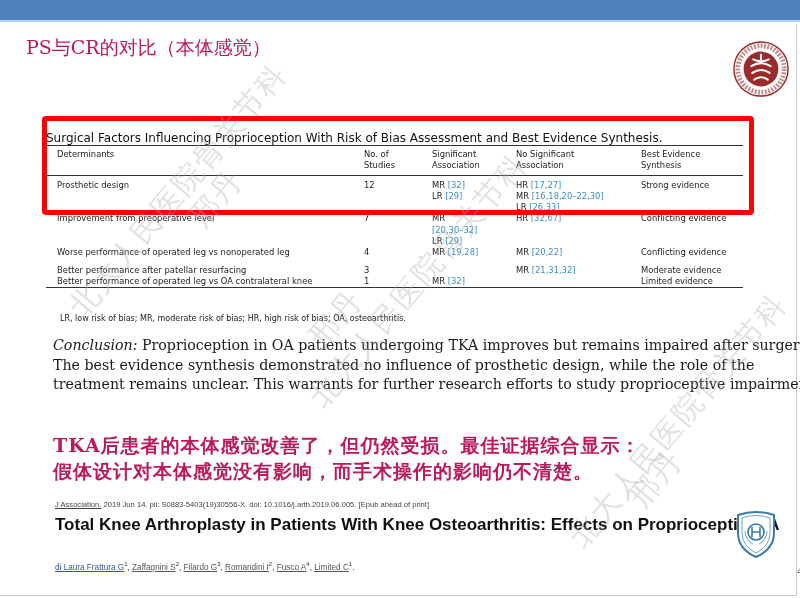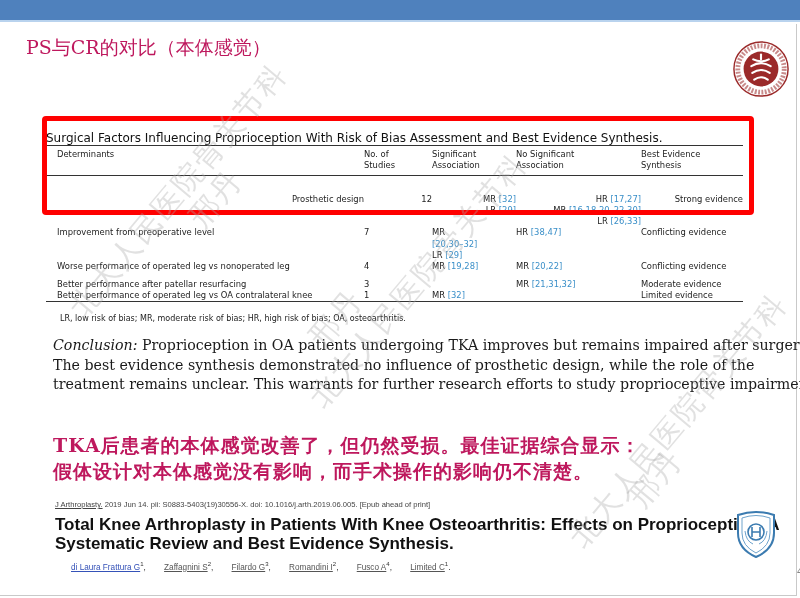--- a/index.html
+++ b/index.html
@@ -19,39 +19,39 @@
   table.evidence th, table.evidence td { text-align: left; vertical-align: top; font-weight: normal; line-height: 11.3px; padding: 0; }
   table.evidence thead tr { border-top: 1.2px solid #333; border-bottom: 1.2px solid #333; }
   table.evidence thead th { padding: 3px 0 3px 0; }
   table.evidence tbody tr.last { border-bottom: 1.2px solid #333; }
   .c1 { width: 318px; padding-left: 11px !important; }
   .c2 { width: 68px; }
   .c3 { width: 84px; }
   .c4 { width: 125px; }
   .c5 { width: 102px; }
   .ref { color: #3a8fc8; }
-  tr.spacer-top td { padding-top: 18px; text-align: right; }
+  tr.spacer-top td { padding-top: 4px; }
   tr.gap td { padding-top: 6px; }
 
   .table-footnote { position: absolute; left: 60px; top: 314px; font-family: "DejaVu Sans", "Liberation Sans", sans-serif; font-size: 8px; color: #222; white-space: nowrap; }
 
   .red-box { position: absolute; left: 42px; top: 116px; width: 712px; height: 99px; border: 5px solid #ff0000; border-radius: 4px; pointer-events: none; }
 
   .conclusion { position: absolute; left: 53px; top: 336px; width: 694px; font-family: "DejaVu Serif", "Liberation Serif", serif; font-size: 14.2px; line-height: 19.6px; color: #1a1a1a; text-align: justify; }
   .conclusion .label { font-style: italic; }
   .conclusion .line { display: block; text-align: justify; text-align-last: justify; white-space: nowrap; }
   .conclusion .line.last { text-align-last: left; }
 
   .cn-summary { position: absolute; left: 53px; top: 432px; font-family: "DejaVu Serif", "Liberation Serif", serif; font-size: 19px; line-height: 26px; color: #be185d; font-weight: bold; letter-spacing: 1px; white-space: nowrap; }
 
   .citation { position: absolute; left: 55px; top: 500px; font-family: "Liberation Sans", "DejaVu Sans", sans-serif; font-size: 7.6px; color: #444; white-space: nowrap; }
   .citation .journal { text-decoration: underline; }
   .paper-title { position: absolute; left: 55px; top: 515px; font-family: "Liberation Sans", "DejaVu Sans", sans-serif; font-size: 17px; line-height: 19px; font-weight: bold; color: #111; white-space: nowrap; }
   .authors { position: absolute; left: 55px; top: 561px; font-family: "Liberation Sans", "DejaVu Sans", sans-serif; font-size: 8.2px; color: #333; white-space: nowrap; }
-  .authors a { color: #555; text-decoration: underline; margin-left: 16px; }
+  .authors a { color: #555; text-decoration: underline; }
   .authors a.first { color: #3552b8; }
   .authors sup { font-size: 6px; color: #333; }
 
   .hospital-logo { position: absolute; left: 735px; top: 509px; width: 42px; height: 50px; }
   .page-number { position: absolute; left: 765px; top: 565px; font-family: "Liberation Sans", "DejaVu Sans", sans-serif; font-size: 11px; color: #888; margin-left: 32px; }
 
   .watermark { position: absolute; font-family: "DejaVu Sans", sans-serif; color: rgba(170,170,170,0.35); font-size: 30px; white-space: nowrap; transform-origin: left top; pointer-events: none; letter-spacing: 2px; }
 </style>
 </head>
 <body>
@@ -105,21 +105,21 @@
 
       <tr>
         <td class="c1">Improvement from preoperative level</td>
         <td class="c2">7</td>
         <td class="c3">
           <span>MR</span><br>
           <span class="ref">[20,30–32]</span><br>
           <span>LR</span> <span class="ref">[29]</span>
         </td>
         <td class="c4">
-          <span>HR</span> <span class="ref">[38,47]</span>
+          <span>HR</span> <span class="ref">[32,67]</span>
         </td>
         <td class="c5">Conflicting evidence</td>
       </tr>
 
       <tr>
         <td class="c1">Worse performance of operated leg vs nonoperated leg</td>
         <td class="c2">4</td>
         <td class="c3">
           <span>MR</span> <span class="ref">[19,28]</span>
         </td>
@@ -162,26 +162,25 @@
   <span class="line">The best evidence synthesis demonstrated no influence of prosthetic design, while the role of the</span>
   <span class="line">treatment remains unclear. This warrants for further research efforts to study proprioceptive impairment</span>
 </div>
 
 <div class="cn-summary">
   <div>TKA后患者的本体感觉改善了，但仍然受损。最佳证据综合显示：</div>
   <div>假体设计对本体感觉没有影响，而手术操作的影响仍不清楚。</div>
 </div>
 
 <div class="citation">
-  <span class="journal">J Arthroplasty.</span><span> 2019 Jun 14. pii: S0883-5403(19)30556-X. doi: 10.1016/j.arth.2019.06.005. [Epub ahead of print]</span>
+  <span class="journal">J Association.</span><span> 2019 Jun 14. pii: S0883-5403(19)30556-X. doi: 10.1016/j.arth.2019.06.005. [Epub ahead of print]</span>
 </div>
 
 <div class="paper-title">
   <div>Total Knee Arthroplasty in Patients With Knee Osteoarthritis: Effects on Proprioception. A</div>
-  <div>Systematic Review and Best Evidence Synthesis.</div>
 </div>
 
 <div class="authors">
   <a class="first">di Laura Frattura G</a><sup>1</sup>,
   <a>Zaffagnini S</a><sup>2</sup>,
   <a>Filardo G</a><sup>3</sup>,
   <a>Romandini I</a><sup>2</sup>,
   <a>Fusco A</a><sup>4</sup>,
   <a>Limited C</a><sup>1</sup>.
 </div>

